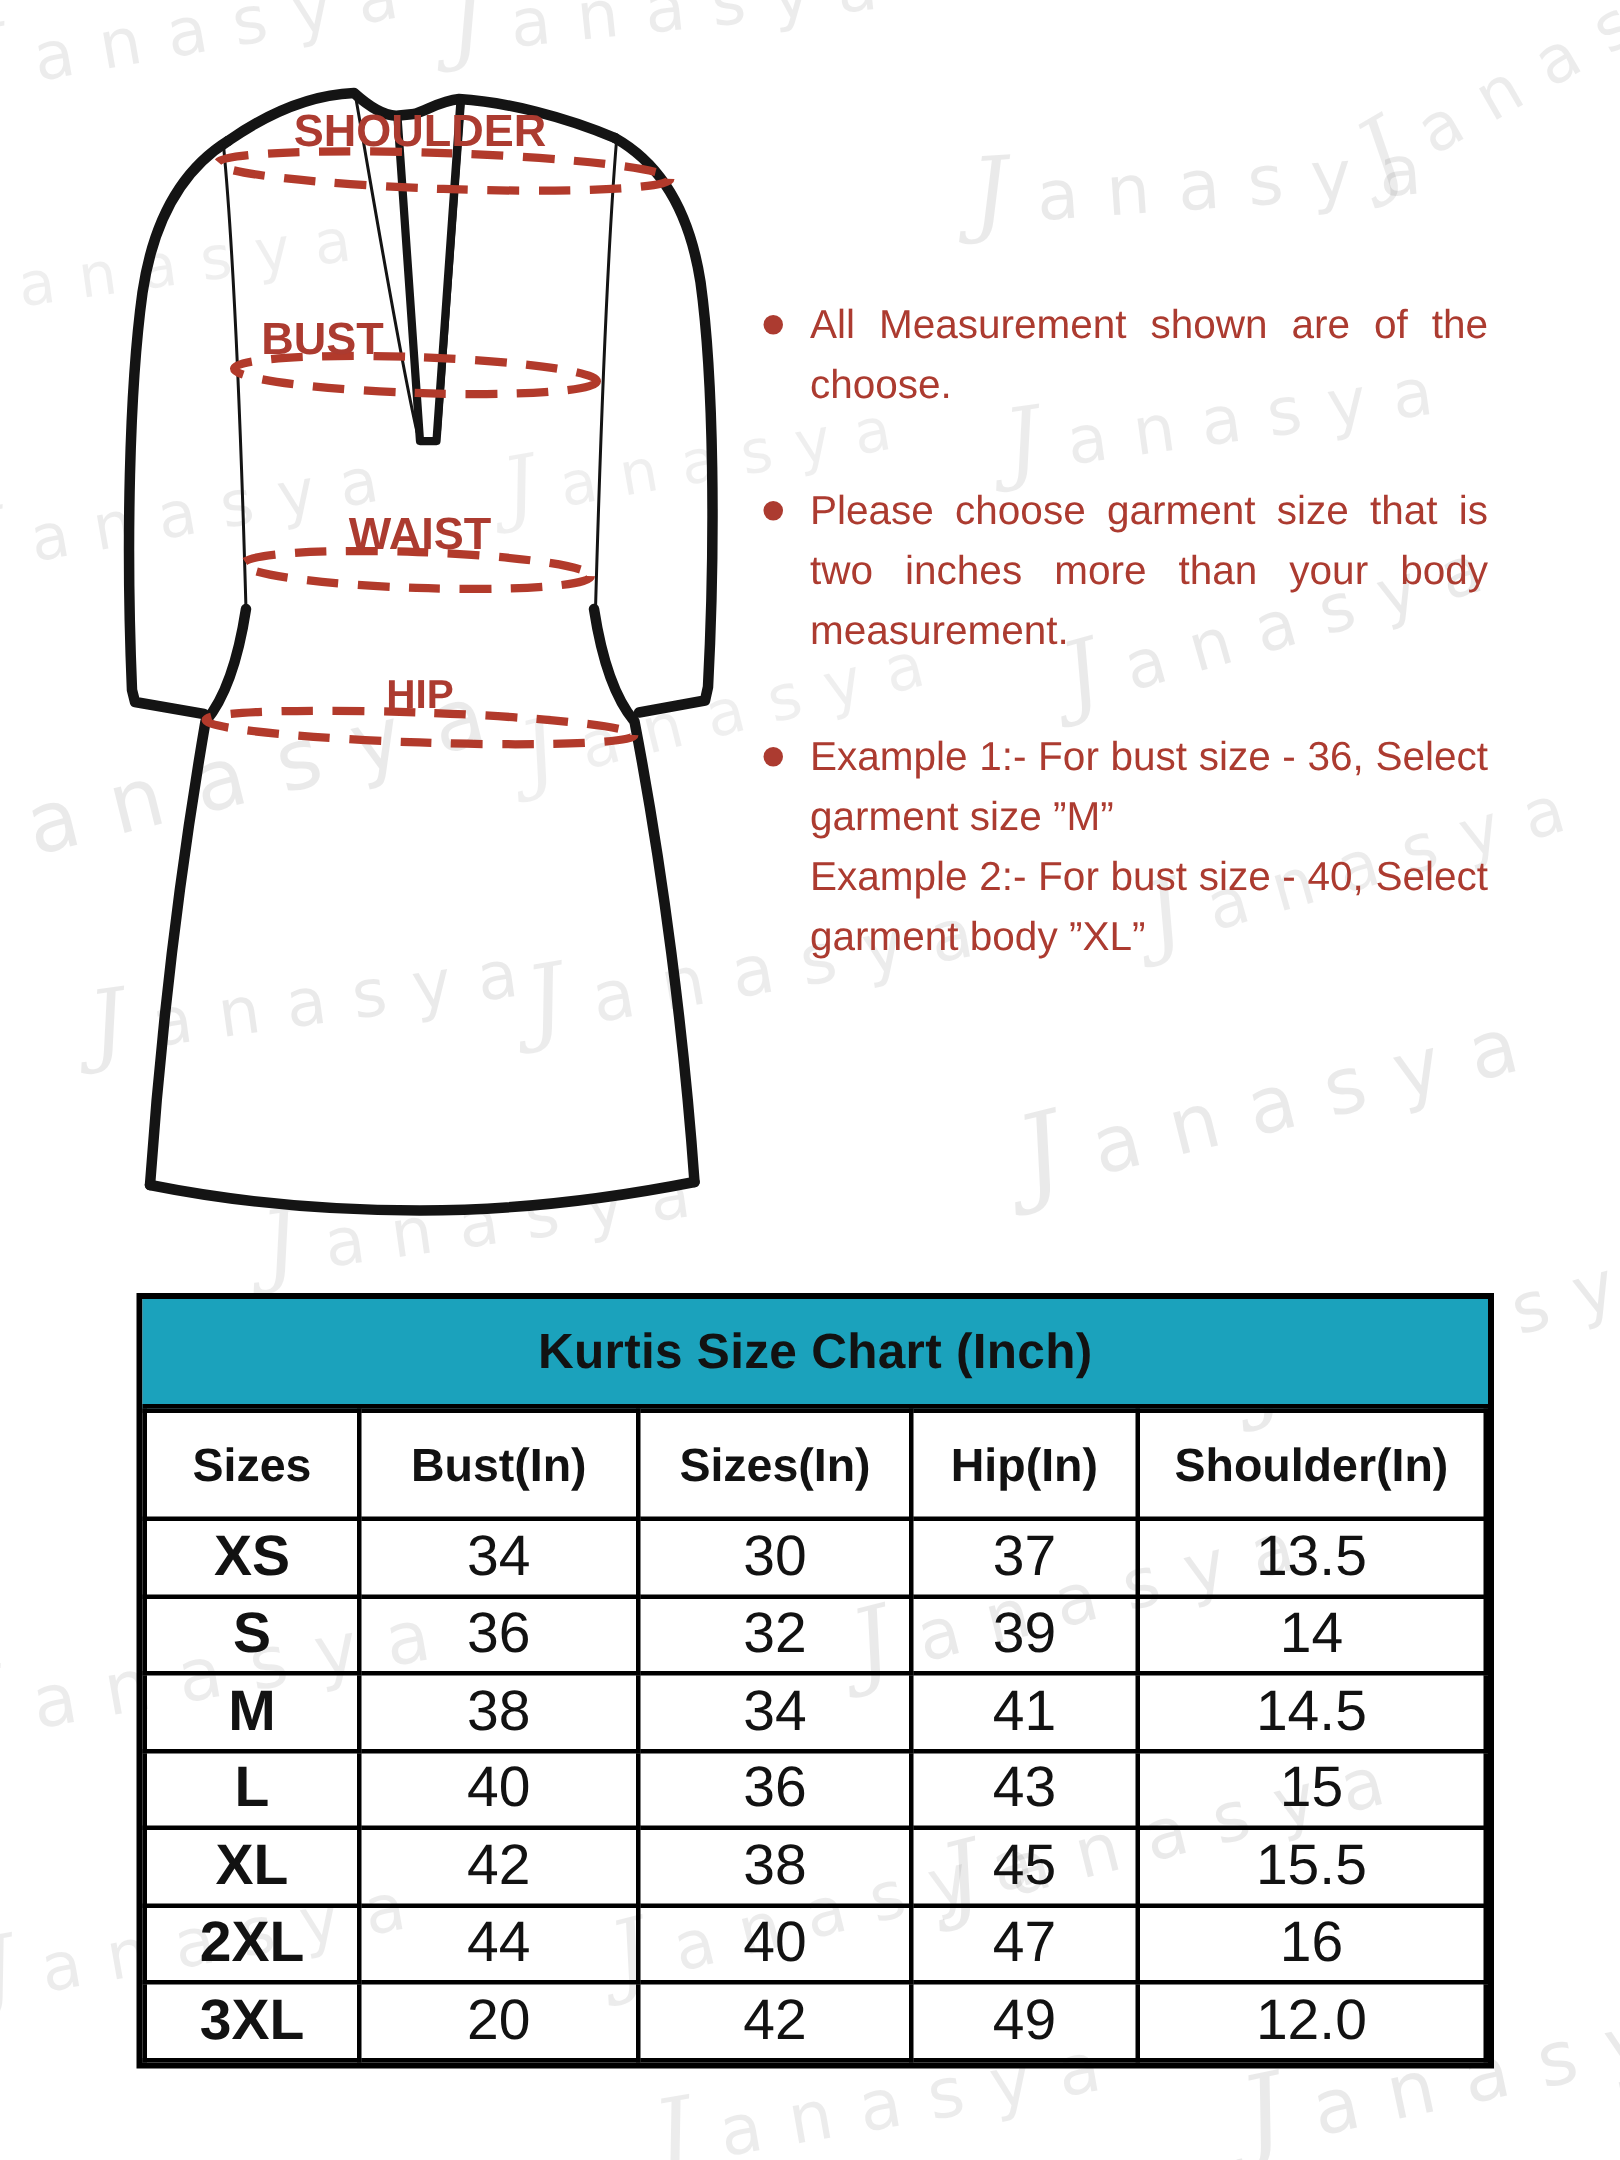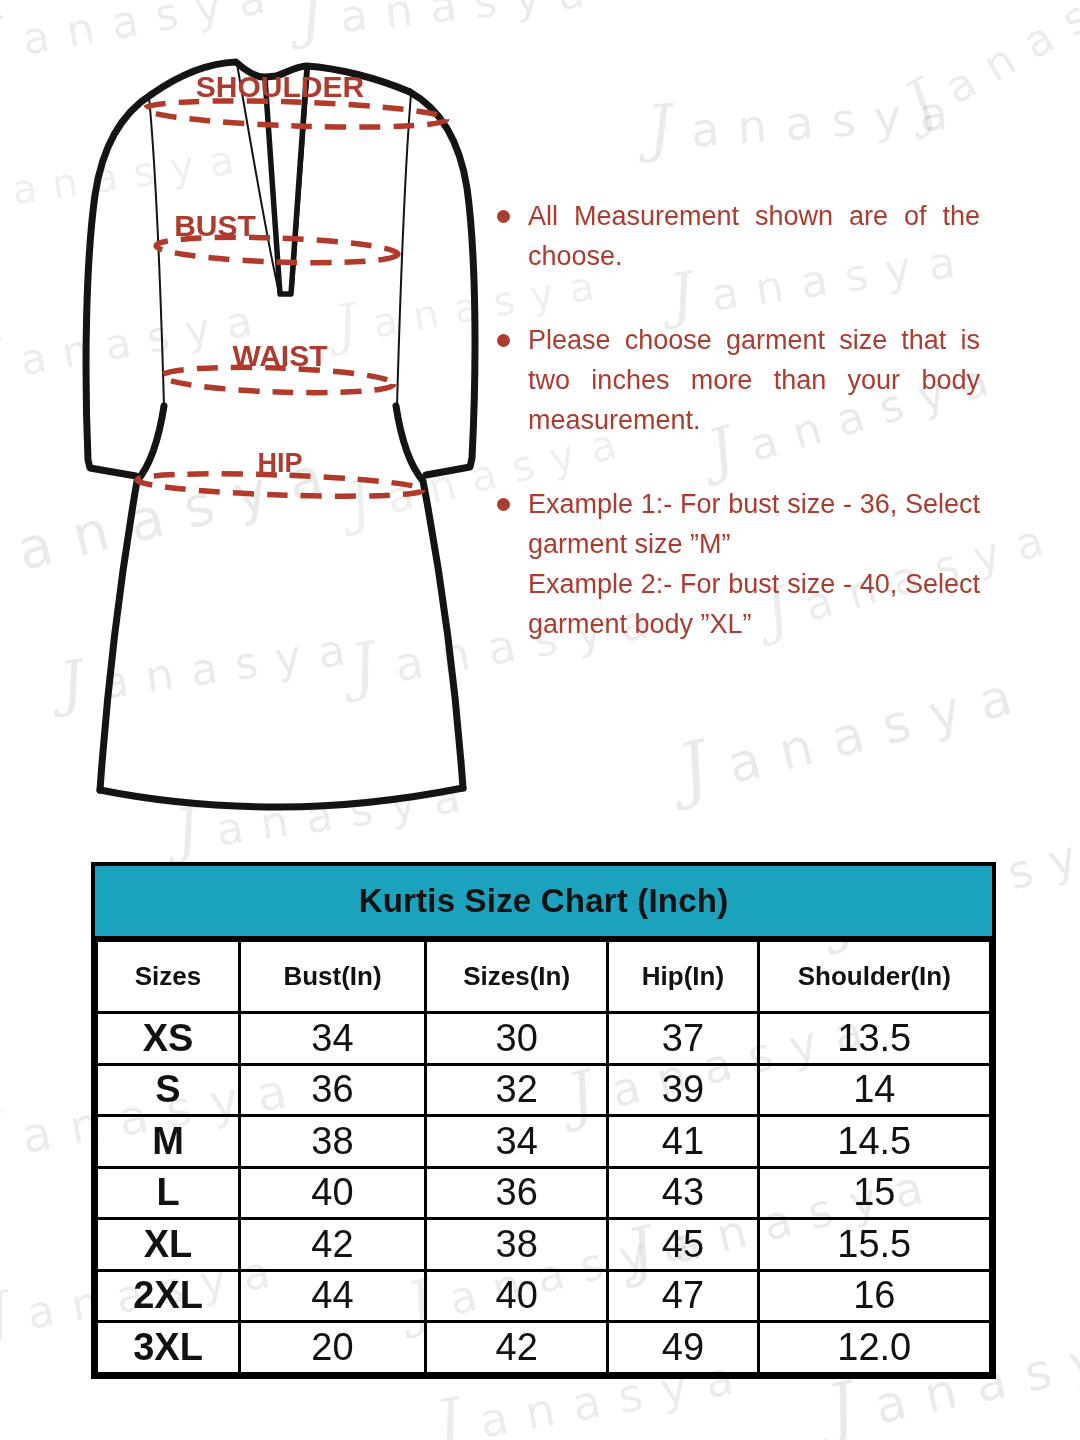--- a/index.html
+++ b/index.html
@@ -21,21 +21,21 @@
     color:#000;letter-spacing:0.40em;
     font-family:"DejaVu Sans", sans-serif;font-weight:400;
     transform-origin:left top;
   }
   .wm::first-letter{
     font-family:"DejaVu Serif", serif;font-style:italic;font-size:1.35em;
   }
   
   #diagram{position:absolute;left:60px;top:40px;width:440px;height:800px;z-index:2;}
   
-  #notes{position:absolute;left:528px;top:196px;width:452px;z-index:2;}
+  #notes{position:absolute;left:540px;top:196px;width:452px;z-index:2;}
   .note{position:relative;margin-bottom:44px;color:var(--red-text);}
   .note .dot{
     position:absolute;left:-31px;top:14px;width:13px;height:13px;border-radius:50%;
     background:var(--red-text);
   }
   .note-group{margin:0;}
   .note-line{
     font-size:27px;line-height:40px;
     text-align:justify;text-align-last:left;
   }
@@ -54,21 +54,21 @@
     font-size:33px;font-weight:bold;color:var(--ink);letter-spacing:0.2px;
   }
   table.sizes{
     width:100%;border-collapse:collapse;table-layout:fixed;
     background:transparent;
   }
   table.sizes th, table.sizes td{
     border:3px solid #000;text-align:center;vertical-align:middle;
     color:var(--ink);background:transparent;padding:0;
   }
-  table.sizes thead th{height:69px;font-size:26px;font-weight:bold;}
+  table.sizes thead th{height:69px;font-size:31px;font-weight:bold;}
   table.sizes tbody td{height:48.5px;font-size:38px;font-weight:normal;}
   table.sizes tbody td.size-cell{font-weight:bold;}
 </style>
 </head>
 <body>
 
 <div id="watermark-layer">
     <span class="wm" style="left: -25px; top: 8px; transform: rotate(-10deg); font-size: 44px; opacity: 0.07;">Janasya</span>
     <span class="wm" style="left: 295px; top: -18px; transform: rotate(-6deg); font-size: 44px; opacity: 0.07;">Janasya</span>
     <span class="wm" style="left: 893px; top: 78px; transform: rotate(-30deg); font-size: 44px; opacity: 0.07;">Janasya</span>

